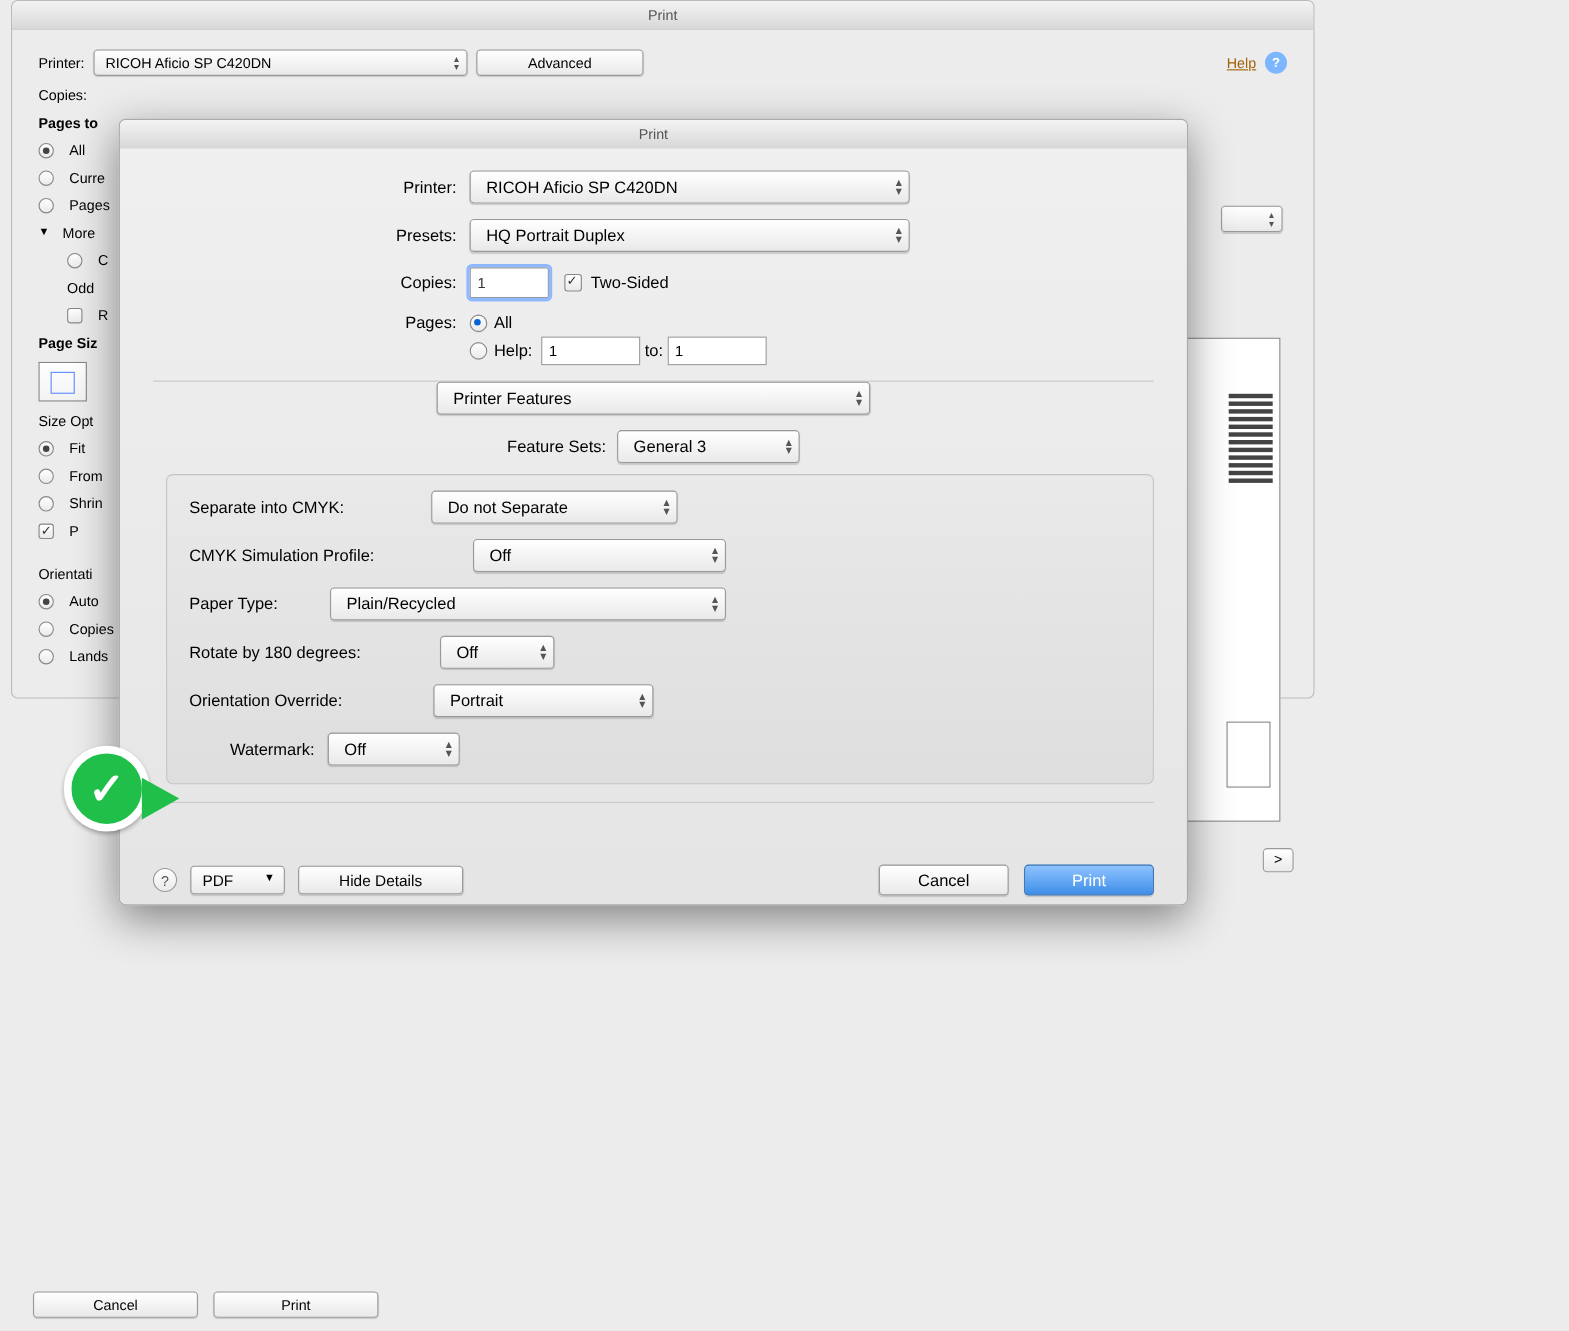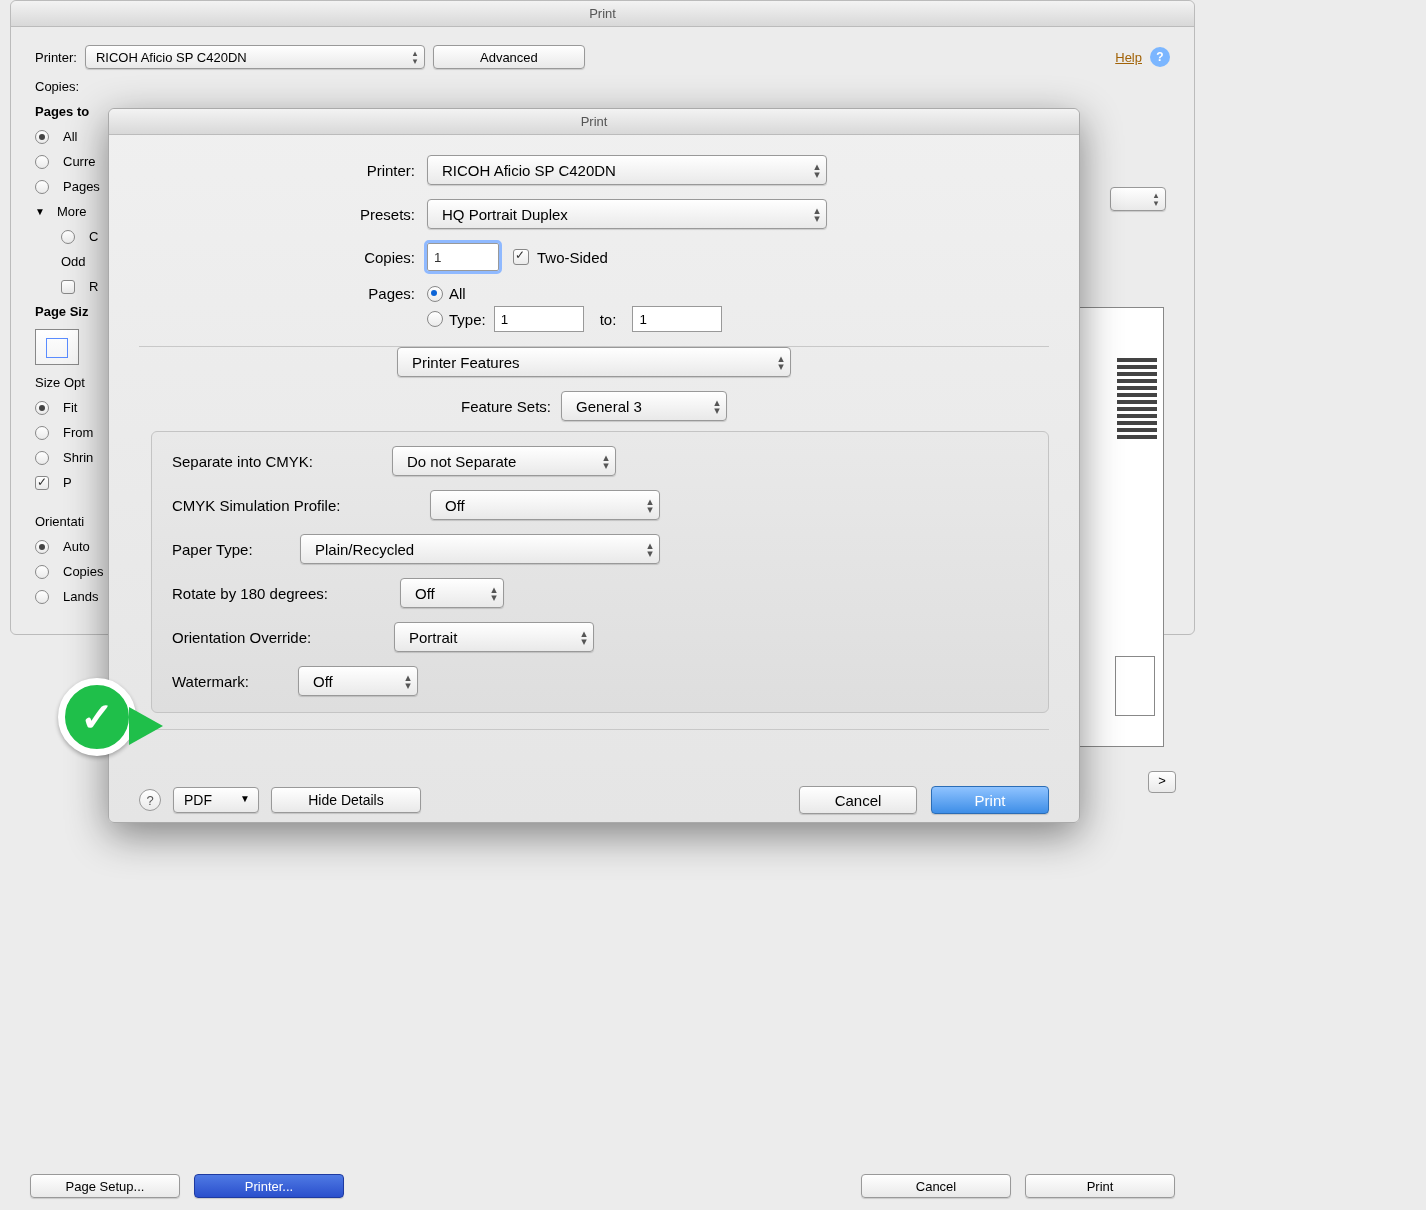--- a/index.html
+++ b/index.html
@@ -363,24 +363,20 @@
         <div></div>
         <div></div>
     </div>
     <div class="smallbox"></div>
   </div>
   <div class="nav-btn">&gt;</div>
 </div>
 
 <div class="bottom-bar">
   <div style="display:flex;gap:14px">
-    <button class="mac-btn" style="width:150px">Page Setup...</button>
-    <button class="mac-btn deep-blue" style="width:150px">Printer...</button>
-  </div>
-  <div style="display:flex;gap:14px">
     <button class="mac-btn" style="width:150px">Cancel</button>
     <button class="mac-btn" style="width:150px">Print</button>
   </div>
 </div>
 
 <div class="modal">
   <div class="titlebar">Print</div>
   <div class="modal-body">
 
     <div class="form-row">
@@ -408,23 +404,23 @@
     </div>
 
     <div class="form-row" style="margin-bottom:4px">
       <div class="lbl">Pages:</div>
       <span class="radio radio-blue checked" style="width:16px;height:16px"></span>
       <span style="font-size:15px">All</span>
     </div>
     <div class="form-row">
       <div class="lbl"></div>
       <span class="radio" style="width:16px;height:16px"></span>
-      <span style="font-size:15px;margin-right:8px">Type:</span>
+      <span style="font-size:15px;margin-right:8px">Help:</span>
       <input class="plain-input" value="1" style="">
-      <span style="font-size:15px;margin:0 16px">to:</span>
+      <span style="font-size:15px;margin:0 4px">to:</span>
       <input class="plain-input" value="1" style="">
     </div>
 
     <hr class="sep" style="margin:0 0 0 0">
 
     <div class="form-row" style="justify-content:center;margin:0">
       <div class="mac-select bigsel" style="width:394px">
         <span>Printer Features</span>
         <span class="arrows">▴<br>▾</span>
       </div>
@@ -468,21 +464,21 @@
         </div>
       </div>
       <div class="form-row">
         <div class="lbl" style="width:222px;text-align:left">Orientation Override:</div>
         <div class="mac-select bigsel" style="width:200px">
           <span>Portrait</span>
           <span class="arrows">▴<br>▾</span>
         </div>
       </div>
       <div class="form-row" style="margin-bottom:2px">
-        <div class="lbl" style="width:126px;text-align:left">Watermark:</div>
+        <div class="lbl" style="width:126px;text-align:right">Watermark:</div>
         <div class="mac-select bigsel" style="width:120px">
           <span>Off</span>
           <span class="arrows">▴<br>▾</span>
         </div>
       </div>
     </div>
 
     <hr class="sep" style="margin-top:16px">
 
   </div>

